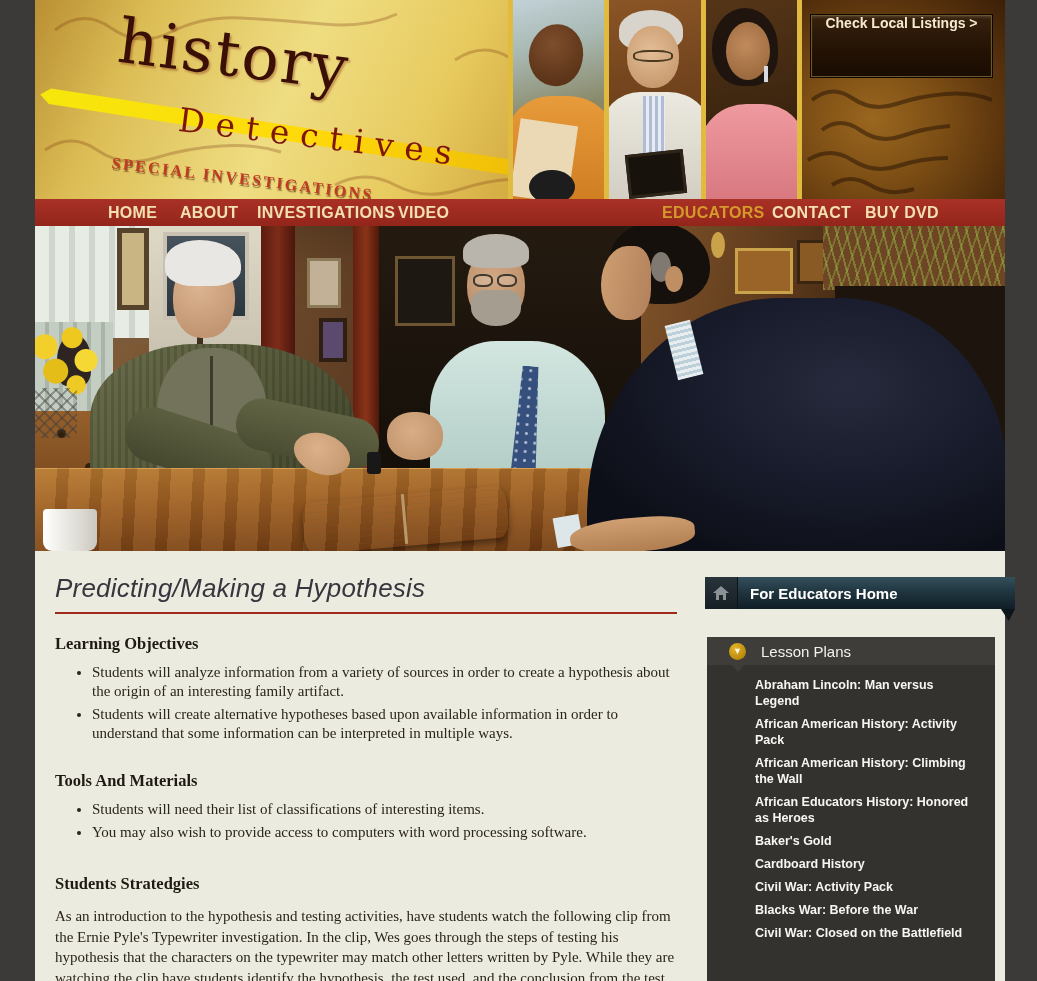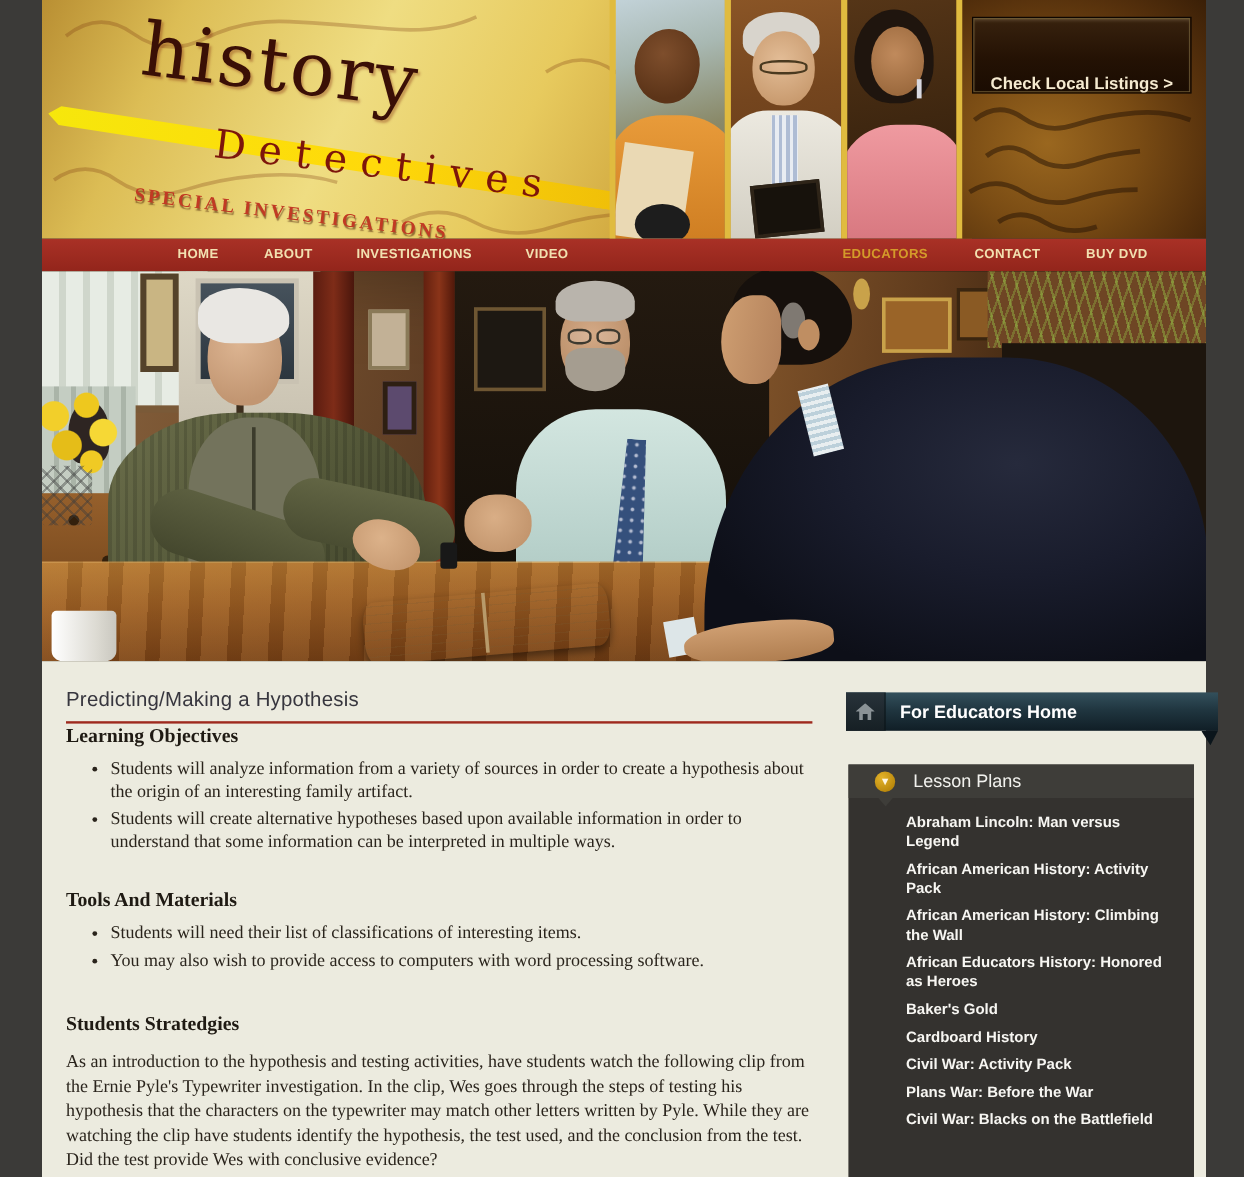--- a/index.html
+++ b/index.html
@@ -52,27 +52,27 @@
   .p3-head{position:absolute;left:20px;top:22px;width:44px;height:58px;border-radius:50%;
     background:radial-gradient(circle at 45% 40%,#c08a5c,#9c6a3e 78%);}
   .p3-earring{position:absolute;left:58px;top:66px;width:4px;height:16px;background:#d8d8e0;}
   .p3-top{position:absolute;left:-6px;top:104px;width:104px;height:96px;border-radius:45% 40% 0 0;
     background:linear-gradient(180deg,#ef9aa0,#d87880);}
   .header-brown{position:absolute;left:767px;top:0;width:203px;height:199px;
     background:radial-gradient(ellipse at 35% 60%,#9a671f 0%,#7a4c14 40%,#55300c 75%,#3a1f07 100%);}
   .check-btn{position:absolute;left:775px;top:14px;width:183px;height:64px;cursor:pointer;
     background:linear-gradient(180deg,#38220e 0%,#241204 55%,#1a0c02 100%);
     border:1px solid #0d0601;box-shadow:inset 0 0 0 1px #6b5732, inset 0 2px 3px rgba(255,240,200,.18);
-    color:#f5ead0;font-size:14px;font-weight:bold;display:flex;align-items:flex-end;justify-content:center;}
+    color:#f5ead0;font-size:14px;font-weight:bold;display:flex;align-items:flex-start;justify-content:center;}
 
   
   .site-nav{position:absolute;left:0;top:199px;width:970px;height:27px;
     background:linear-gradient(180deg,#a93126,#93251b);}
-  .nav-item{position:absolute;top:0;line-height:27px;font-size:11px;font-weight:bold;
-    color:#f2e0b0;letter-spacing:.3px;cursor:pointer;white-space:nowrap;margin-left:40px;}
+  .nav-item{position:absolute;top:0;line-height:27px;font-size:16px;font-weight:bold;
+    color:#f2e0b0;letter-spacing:.3px;cursor:pointer;white-space:nowrap;}
   .nav-item.active{color:#d49a2a;}
 
   
   .hero{position:absolute;left:0;top:226px;width:970px;height:325px;overflow:hidden;
     background:linear-gradient(105deg,#8a6644 0%,#77522f 18%,#5e3d24 34%,#4a2c1a 50%,#332114 66%,#241911 82%,#1b130c 100%);
     box-shadow:inset 0 0 70px rgba(0,0,0,.35);}
   .hero .s{position:absolute;}
   .h-window{left:0;top:0;width:138px;height:118px;border-bottom:6px solid #7a5a38;
     background:repeating-linear-gradient(90deg,#e7ece4 0 14px,#cfd6cb 14px 20px);}
   .h-window2{left:0;top:96px;width:78px;height:104px;
@@ -158,24 +158,24 @@
   .h-rear{left:630px;top:40px;width:18px;height:26px;border-radius:50%;background:#bf8e62;}
   .h-rcollar{left:636px;top:96px;width:26px;height:56px;transform:rotate(-14deg);
     background:repeating-linear-gradient(0deg,#e8eef0 0 3px,#bcd0da 3px 6px);}
   .h-rcuff{left:520px;top:290px;width:26px;height:30px;background:#dde6e8;transform:rotate(-10deg);}
   .h-rhand{left:535px;top:292px;width:125px;height:34px;border-radius:45% 40% 40% 45%;transform:rotate(-5deg);
     background:linear-gradient(180deg,#cf9f72,#b07e50);}
 
   
   .content{position:absolute;left:0;top:551px;width:970px;height:430px;background:#ecebdf;}
   .main-col{position:absolute;left:20px;top:0;width:632px;}
-  .page-title{margin-top:22px;font-size:17px;font-weight:normal;color:#37363e;letter-spacing:.2px;}
+  .page-title{margin-top:22px;font-size:26px;font-weight:normal;color:#37363e;letter-spacing:.2px;font-style:italic;}
   .title-rule{margin-top:8px;width:622px;border-bottom:2px solid #9e2a1e;}
   .section h3{font-family:"Liberation Serif",serif;font-size:16.5px;color:#1f1a13;}
-  .sec-1{}
+  .sec-1{margin-top:20px;}
   .sec-2{margin-top:28px;}
   .sec-3{margin-top:32px;}
   .section ul{margin-top:9px;padding-left:37px;}
   .section li{font-family:"Liberation Serif",serif;font-size:15px;line-height:19px;
     color:#2a241c;margin-bottom:4px;}
   .section p{font-family:"Liberation Serif",serif;font-size:15px;line-height:20.5px;
     margin-top:12px;width:627px;color:#2a241c;}
 
   
   .edu-bar{position:absolute;left:670px;top:577px;width:310px;height:32px;display:flex;align-items:center;
@@ -378,20 +378,20 @@
         <div class="lesson-notch"></div>
       </div>
       <div class="lesson-list">
         <div class="lesson-item">Abraham Lincoln: Man versus Legend</div>
         <div class="lesson-item">African American History: Activity Pack</div>
         <div class="lesson-item">African American History: Climbing the Wall</div>
         <div class="lesson-item">African Educators History: Honored as Heroes</div>
         <div class="lesson-item">Baker's Gold</div>
         <div class="lesson-item">Cardboard History</div>
         <div class="lesson-item">Civil War: Activity Pack</div>
-        <div class="lesson-item">Plans War: Before the War</div>
-        <div class="lesson-item">Civil War: Blacks on the Battlefield</div>
+        <div class="lesson-item">Blacks War: Before the War</div>
+        <div class="lesson-item">Civil War: Closed on the Battlefield</div>
 
       </div>
     </div>
 
   </div>
 </div>
 
 </body></html>

